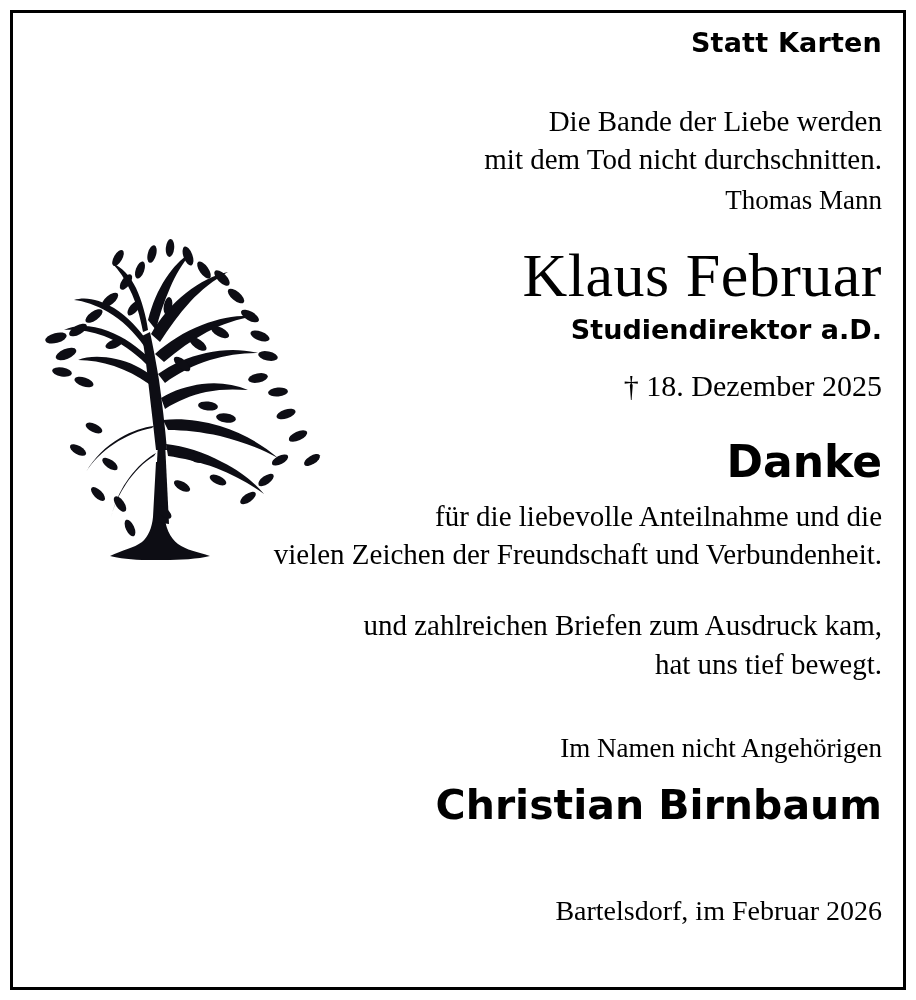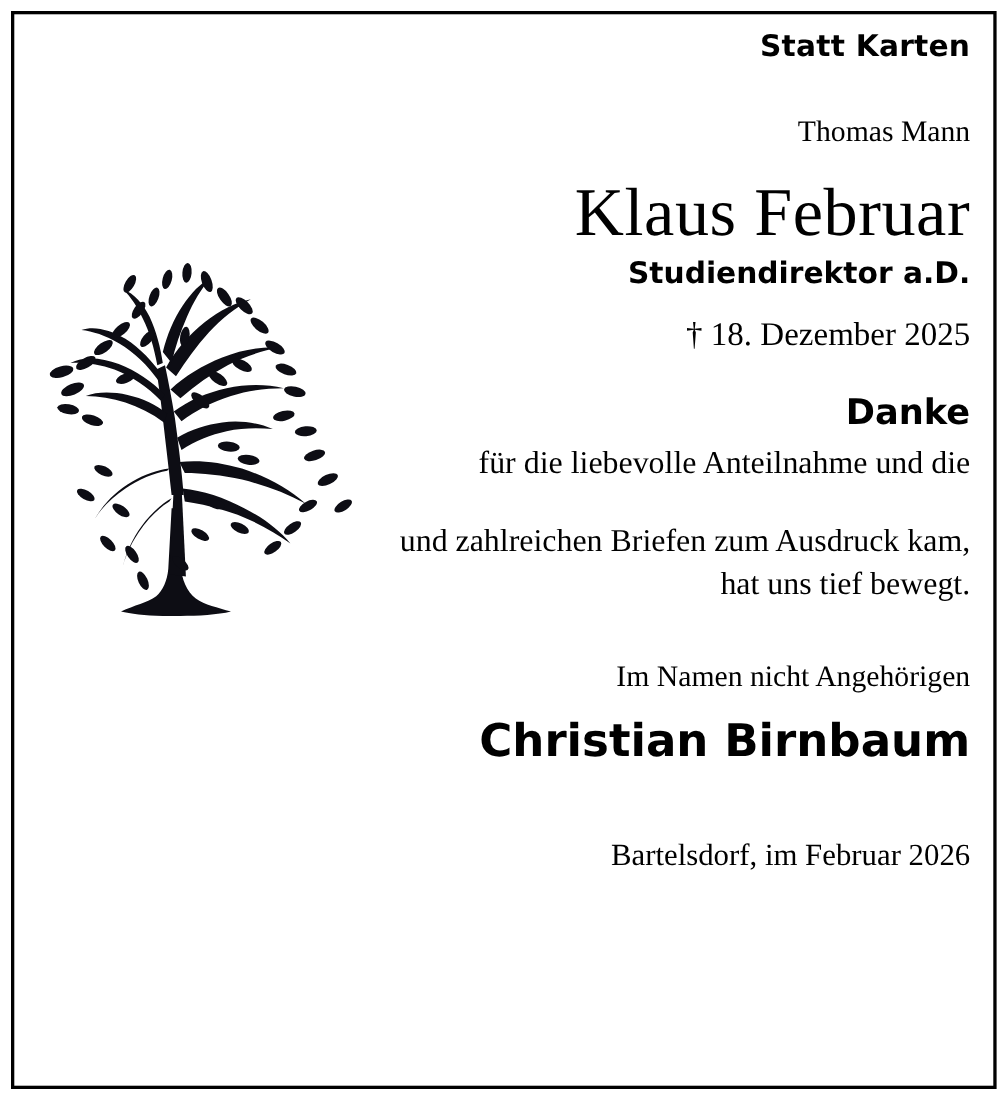--- a/index.html
+++ b/index.html
@@ -76,21 +76,21 @@
     margin: 0 0 22px 0;
   }
   .death-date {
     font-size: 30px;
     line-height: 1.2;
     margin: 0 0 34px 0;
   }
   .danke {
     font-family: "DejaVu Sans", sans-serif;
     font-weight: bold;
-    font-size: 32px;
+    font-size: 44px;
     line-height: 1.1;
     margin: 13px 0 10px 0;
   }
   .thanks-body {
     font-size: 29px;
     line-height: 1.33;
     margin: 0 0 32px 0;
   }
   .appreciation {
     font-size: 29px;
@@ -203,29 +203,34 @@
         <ellipse cx="142" cy="300" rx="9" ry="4.2" transform="rotate(40 142 300)"></ellipse>
       </g>
     </g>
   </svg>
 
   <div class="content">
     <div class="text-col">
 
       <div class="statt-karten">Statt Karten</div>
 
+      <div class="quote">
+        <span class="line">Die Bande der Liebe werden</span>
+        <span class="line">mit dem Tod nicht durchschnitten.</span>
+      </div>
       <div class="quote-author">Thomas Mann</div>
 
       <div class="name">Klaus Februar</div>
       <div class="role">Studiendirektor a.D.</div>
       <div class="death-date">† 18. Dezember 2025</div>
 
       <div class="danke">Danke</div>
       <div class="thanks-body">
         <span class="line">für die liebevolle Anteilnahme und die</span>
+        <span class="line">vielen Zeichen der Freundschaft und Verbundenheit.</span>
       </div>
 
       <div class="appreciation">
         <span class="line">und zahlreichen Briefen zum Ausdruck kam,</span>
         <span class="line">hat uns tief bewegt.</span>
       </div>
 
       <div class="in-name">Im Namen nicht Angehörigen</div>
       <div class="signature">Christian Birnbaum</div>
 

